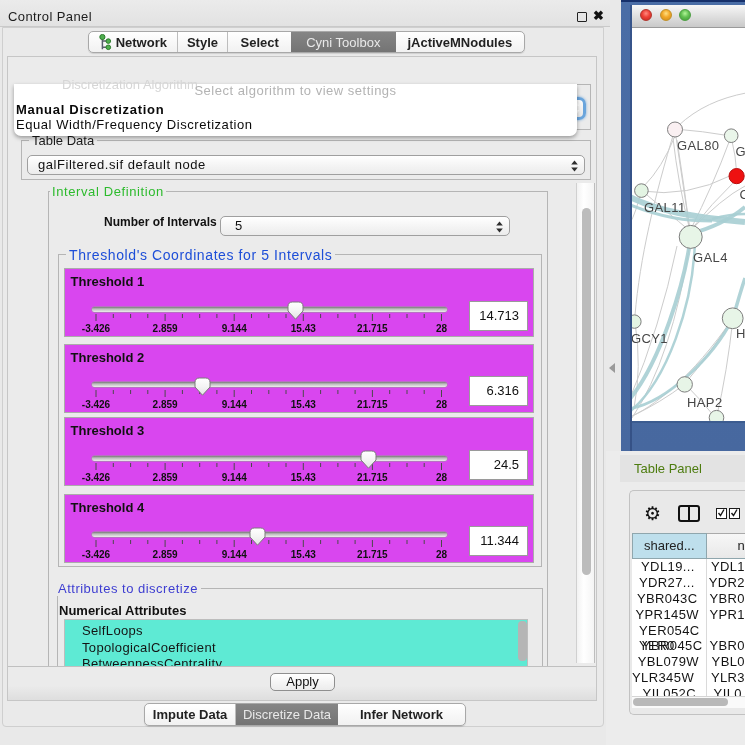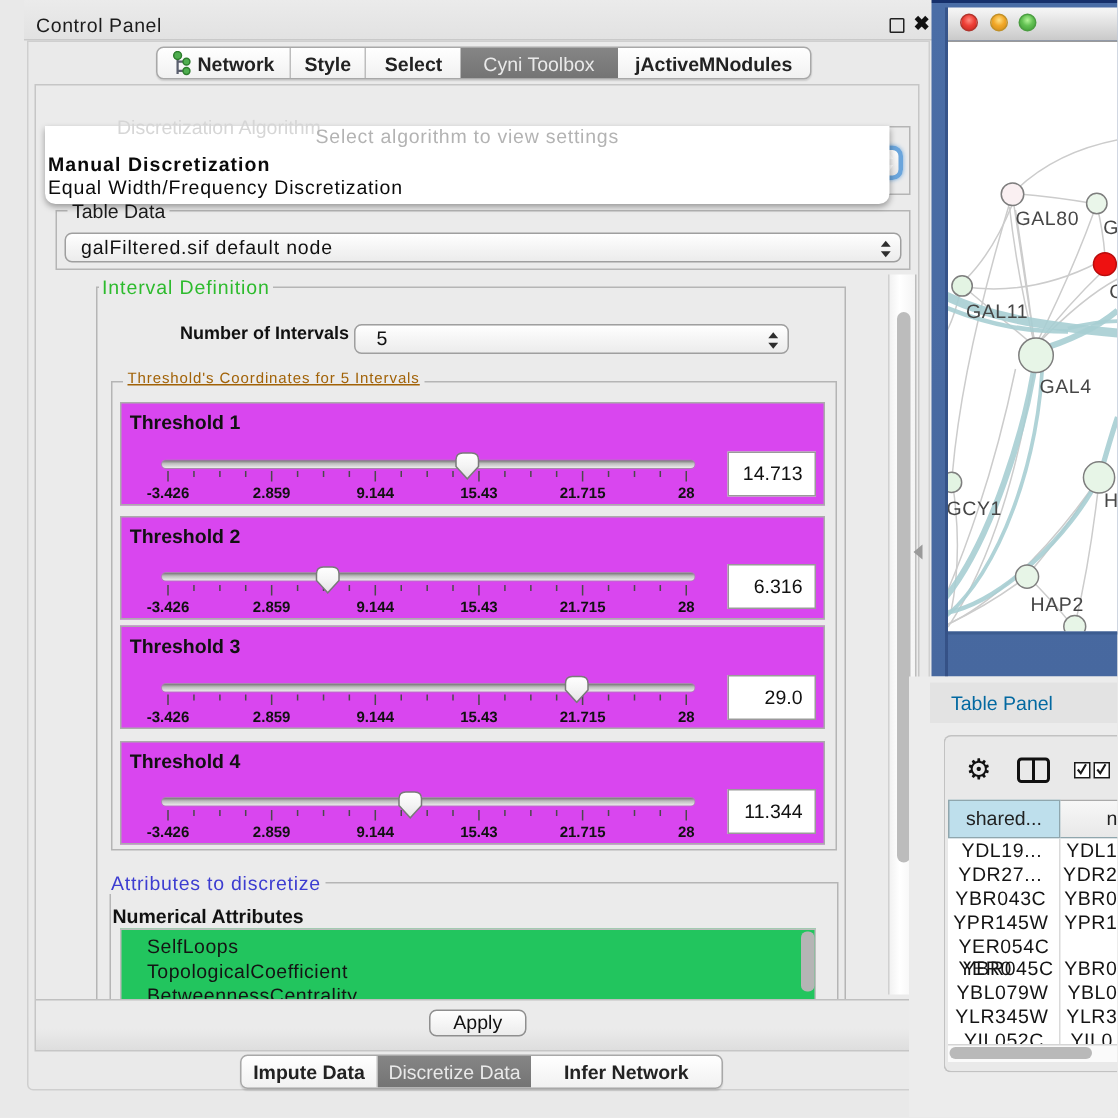--- a/index.html
+++ b/index.html
@@ -51,21 +51,21 @@
         <text x="100.1" y="19">2.859</text>
         <text x="169.2" y="19">9.144</text>
         <text x="238.3" y="19">15.43</text>
         <text x="307.4" y="19">21.715</text>
         <text x="376.5" y="19">28</text>
       </g>
     </g>
   </defs>
 </svg>
 
-<div class="abs" style="left:16px;top:0;width:610px;height:745px;background:#e9e9e9;">
+<div class="abs" style="left:0;top:0;width:610px;height:745px;background:#e9e9e9;">
 
   <div class="abs" style="left:0;top:0;width:610px;height:27px;background:linear-gradient(#ebebeb,#e2e2e2);border-bottom:1px solid #c9c9c9;"></div>
   <div class="abs" style="left:8px;top:8.5px;font-size:13px;color:#1c1c1c;letter-spacing:0.4px;">Control Panel</div>
 
   <div class="abs" style="left:577px;top:12px;width:10px;height:10px;border:1.5px solid #222;border-radius:1px;"></div>
   <div class="abs" style="left:593px;top:8px;font-size:13px;font-weight:bold;color:#111;">✖</div>
 
   <div class="abs" style="left:2px;top:27px;width:602px;height:700px;background:#eaeaea;border:1px solid #cfcfcf;border-radius:0 0 4px 4px;"></div>
 
   <div class="abs" style="left:7px;top:56px;width:590px;height:645px;background:#ebebeb;border:1px solid #c6c6c6;"></div>
@@ -120,21 +120,21 @@
     <div class="abs" style="left:96px;top:32px;font-size:12px;font-weight:bold;color:#111;">Number of Intervals</div>
 
     <div class="abs" style="left:212px;top:33px;width:290px;height:20px;background:linear-gradient(#ffffff,#f3f3f3 60%,#ececec);border:1px solid #9f9f9f;border-radius:5px;font-size:13px;color:#111;line-height:18px;padding-left:14px;">5
       <svg class="abs" width="9" height="12" viewBox="0 0 9 12" style="right:5px;top:4px;">
         <path d="M4.5 0.5 L7.8 4.5 L1.2 4.5 Z" fill="#2e2e2e"></path>
         <path d="M4.5 11.5 L7.8 7.5 L1.2 7.5 Z" fill="#2e2e2e"></path>
       </svg>
     </div>
 
     <div class="abs" style="left:50px;top:71px;width:484px;height:313px;border:1px solid #b5b5b5;"></div>
-    <div class="abs" style="left:58px;top:64px;background:#ebebeb;padding:0 3px;font-size:10px;color:#a16207;letter-spacing:0.6px;text-decoration:underline;">Threshold's Coordinates for 5 Intervals</div>
+    <div class="abs" style="left:58px;top:64px;background:#ebebeb;padding:0 3px;font-size:14px;color:#1d4ed8;letter-spacing:0.6px;">Threshold's Coordinates for 5 Intervals</div>
 
     <div class="abs tbox" style="top:85px;">
       <div class="tlab">Threshold 1</div>
       <div class="track"></div>
       <svg class="abs" width="440" height="24" style="left:0;top:44px;">
           <use href="#scale"></use>
         </svg>
       <div class="thumb" style="left:222px;"><svg width="17" height="19">
             <use href="#thmb" fill="url(#tg)" stroke="#7a7a7a"></use>
           </svg></div>
@@ -153,38 +153,38 @@
     </div>
     <div class="abs tbox" style="top:234.3px;">
       <div class="tlab">Threshold 3</div>
       <div class="track"></div>
       <svg class="abs" width="440" height="24" style="left:0;top:44px;">
           <use href="#scale"></use>
         </svg>
       <div class="thumb" style="left:295.4px;"><svg width="17" height="19">
             <use href="#thmb" fill="url(#tg)" stroke="#7a7a7a"></use>
           </svg></div>
-      <div class="vbox">29.0</div>
+      <div class="vbox">24.5</div>
     </div>
     <div class="abs tbox" style="top:310.6px;">
       <div class="tlab">Threshold 4</div>
       <div class="track"></div>
       <svg class="abs" width="440" height="24" style="left:0;top:44px;">
           <use href="#scale"></use>
         </svg>
       <div class="thumb" style="left:184.9px;"><svg width="17" height="19">
             <use href="#thmb" fill="url(#tg)" stroke="#7a7a7a"></use>
           </svg></div>
       <div class="vbox">11.344</div>
     </div>
 
     <div class="abs" style="left:49px;top:405px;width:486px;height:120px;border:1px solid #b5b5b5;"></div>
     <div class="abs" style="left:47px;top:398px;background:#ebebeb;padding:0 3px;font-size:13px;color:#3d3dd1;letter-spacing:0.5px;">Attributes to discretize</div>
     <div class="abs" style="left:51px;top:420px;font-size:13px;font-weight:bold;color:#111;">Numerical Attributes</div>
-    <div class="abs" style="left:56px;top:436px;width:464px;height:60px;background:#22c55e;border:1px solid #bdbdbd;font-size:13px;color:#141414;letter-spacing:0.35px;padding-top:3px;">
+    <div class="abs" style="left:56px;top:436px;width:464px;height:60px;background:#5eead4;border:1px solid #bdbdbd;font-size:13px;color:#141414;letter-spacing:0.35px;padding-top:3px;">
       <div style="padding-left:17px;height:16.5px;line-height:16.5px;">SelfLoops</div>
       <div style="padding-left:17px;height:16.5px;line-height:16.5px;">TopologicalCoefficient</div>
       <div style="padding-left:17px;height:16.5px;line-height:16.5px;">BetweennessCentrality</div>
     </div>
     <div class="abs" style="left:510px;top:438px;width:9px;height:40px;background:#b5b5b5;border-radius:4px;"></div>
   </div>
 
   <div class="abs" style="left:576px;top:183px;width:19px;height:480px;background:linear-gradient(90deg,#f2f2f2,#ffffff 40%,#f4f4f4);border-left:1px solid #d0d0d0;border-right:1px solid #bdbdbd;"></div>
   <div class="abs" style="left:582px;top:208px;width:9px;height:367px;background:#bcbcbc;border-radius:5px;"></div>
 
@@ -265,21 +265,21 @@
       <text x="-1" y="315">GCY1</text>
       <text x="104" y="310">H</text>
       <text x="55" y="379">HAP2</text>
     </g>
   </svg>
 </div>
 <div class="abs" style="left:632px;top:421px;width:113px;height:2px;background:#3c5c90;"></div>
 
 <div class="abs" style="left:606px;top:451px;width:139px;height:294px;background:#ececec;"></div>
 <div class="abs" style="left:620px;top:455px;width:125px;height:27px;background:#e3e3e3;"></div>
-<div class="abs" style="left:634px;top:461px;font-size:13px;color:#0369a1;">Table Panel</div>
+<div class="abs" style="left:634px;top:461px;font-size:13px;color:#4d7c0f;">Table Panel</div>
 
 <div class="abs" style="left:629px;top:490px;width:116px;height:225px;background:#e9e9e9;border:1px solid #c2c2c2;border-radius:5px 0 0 5px;border-right:none;"></div>
 
 <div class="abs" style="left:644px;top:505px;width:17px;height:17px;font-size:19px;line-height:17px;color:#111;">⚙</div>
 <div class="abs" style="left:678px;top:505px;width:22px;height:17px;border:2.5px solid #111;border-radius:3px;">
   <div class="abs" style="left:7.5px;top:-1px;width:2.5px;height:14px;background:#111;"></div>
 </div>
 <div class="abs" style="left:716px;top:508px;width:11px;height:11px;border:1.6px solid #1a1a1a;background:#fff;">
     <svg width="8" height="8" viewBox="0 0 8 8" style="position:absolute;left:0;top:0;">
       <path d="M1.5 4 L3.5 6.5 L7 0.5" stroke="#1a1a1a" stroke-width="1.4" fill="none"></path>
@@ -317,21 +317,21 @@
       </div>
     <div style="height:15.9px;display:flex;">
         <span style="width:74.6px;text-align:right;">YBR045C</span>
         <span style="padding-left:7px;">YBR0</span>
       </div>
     <div style="height:15.9px;display:flex;">
         <span style="width:74.6px;text-align:center;">YBL079W</span>
         <span style="padding-left:7px;">YBL0</span>
       </div>
     <div style="height:15.9px;display:flex;">
-        <span style="width:74.6px;text-align:center;">YLR345W</span>
+        <span style="width:74.6px;text-align:left;">YLR345W</span>
         <span style="padding-left:7px;">YLR3</span>
       </div>
     <div style="height:15.9px;display:flex;">
         <span style="width:74.6px;text-align:center;">YIL052C</span>
         <span style="padding-left:7px;">YIL0</span>
       </div>
   </div>
   <div class="abs" style="left:74.3px;top:26px;width:1px;height:137px;background:#dadada;"></div>
 </div>
 

